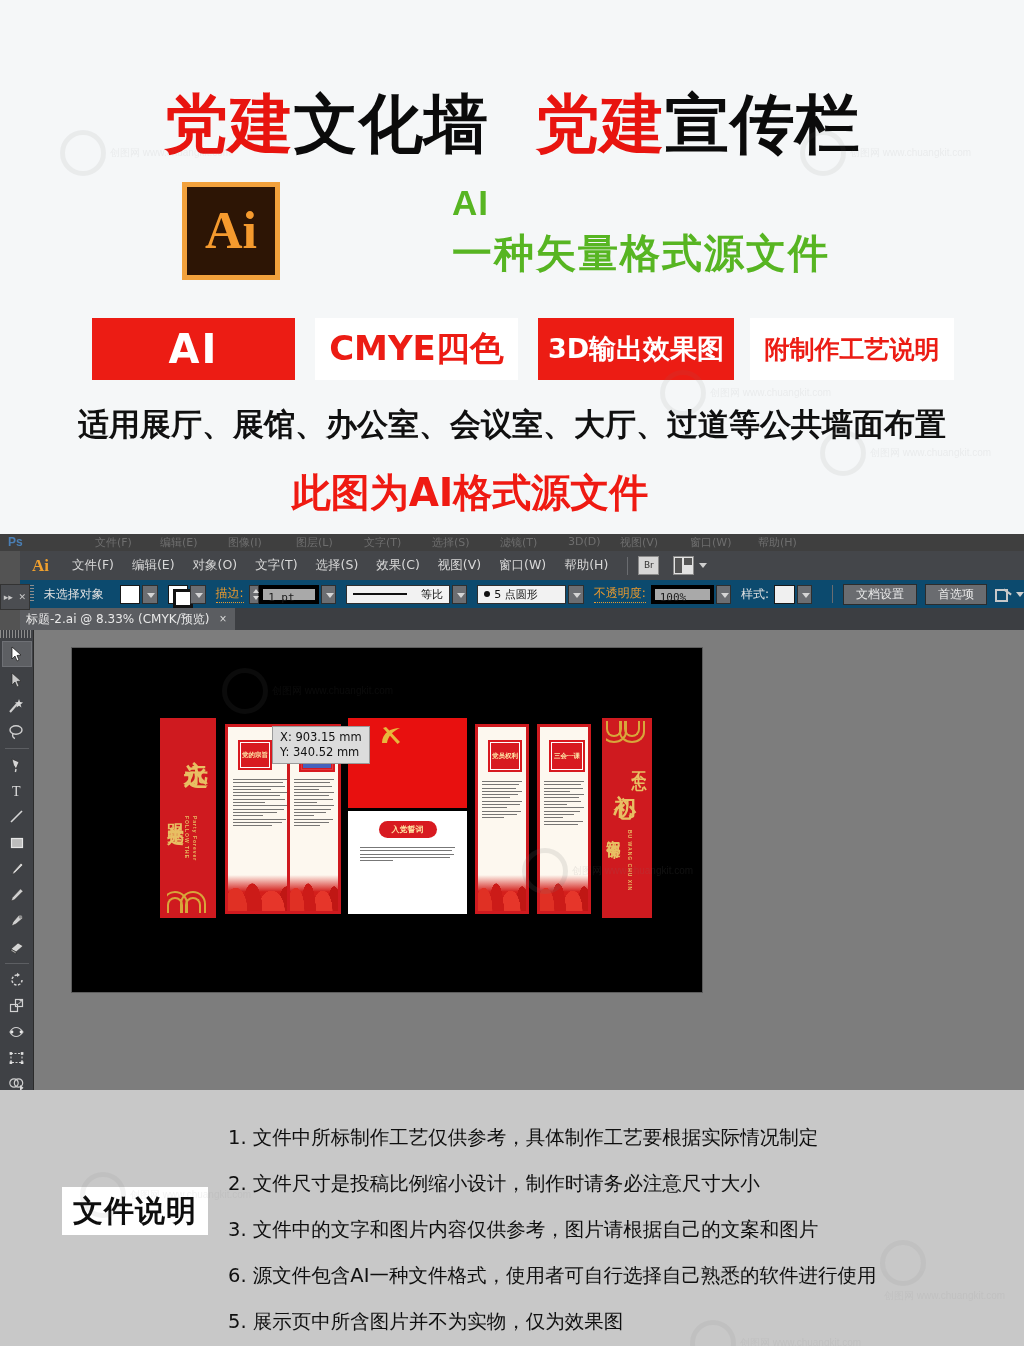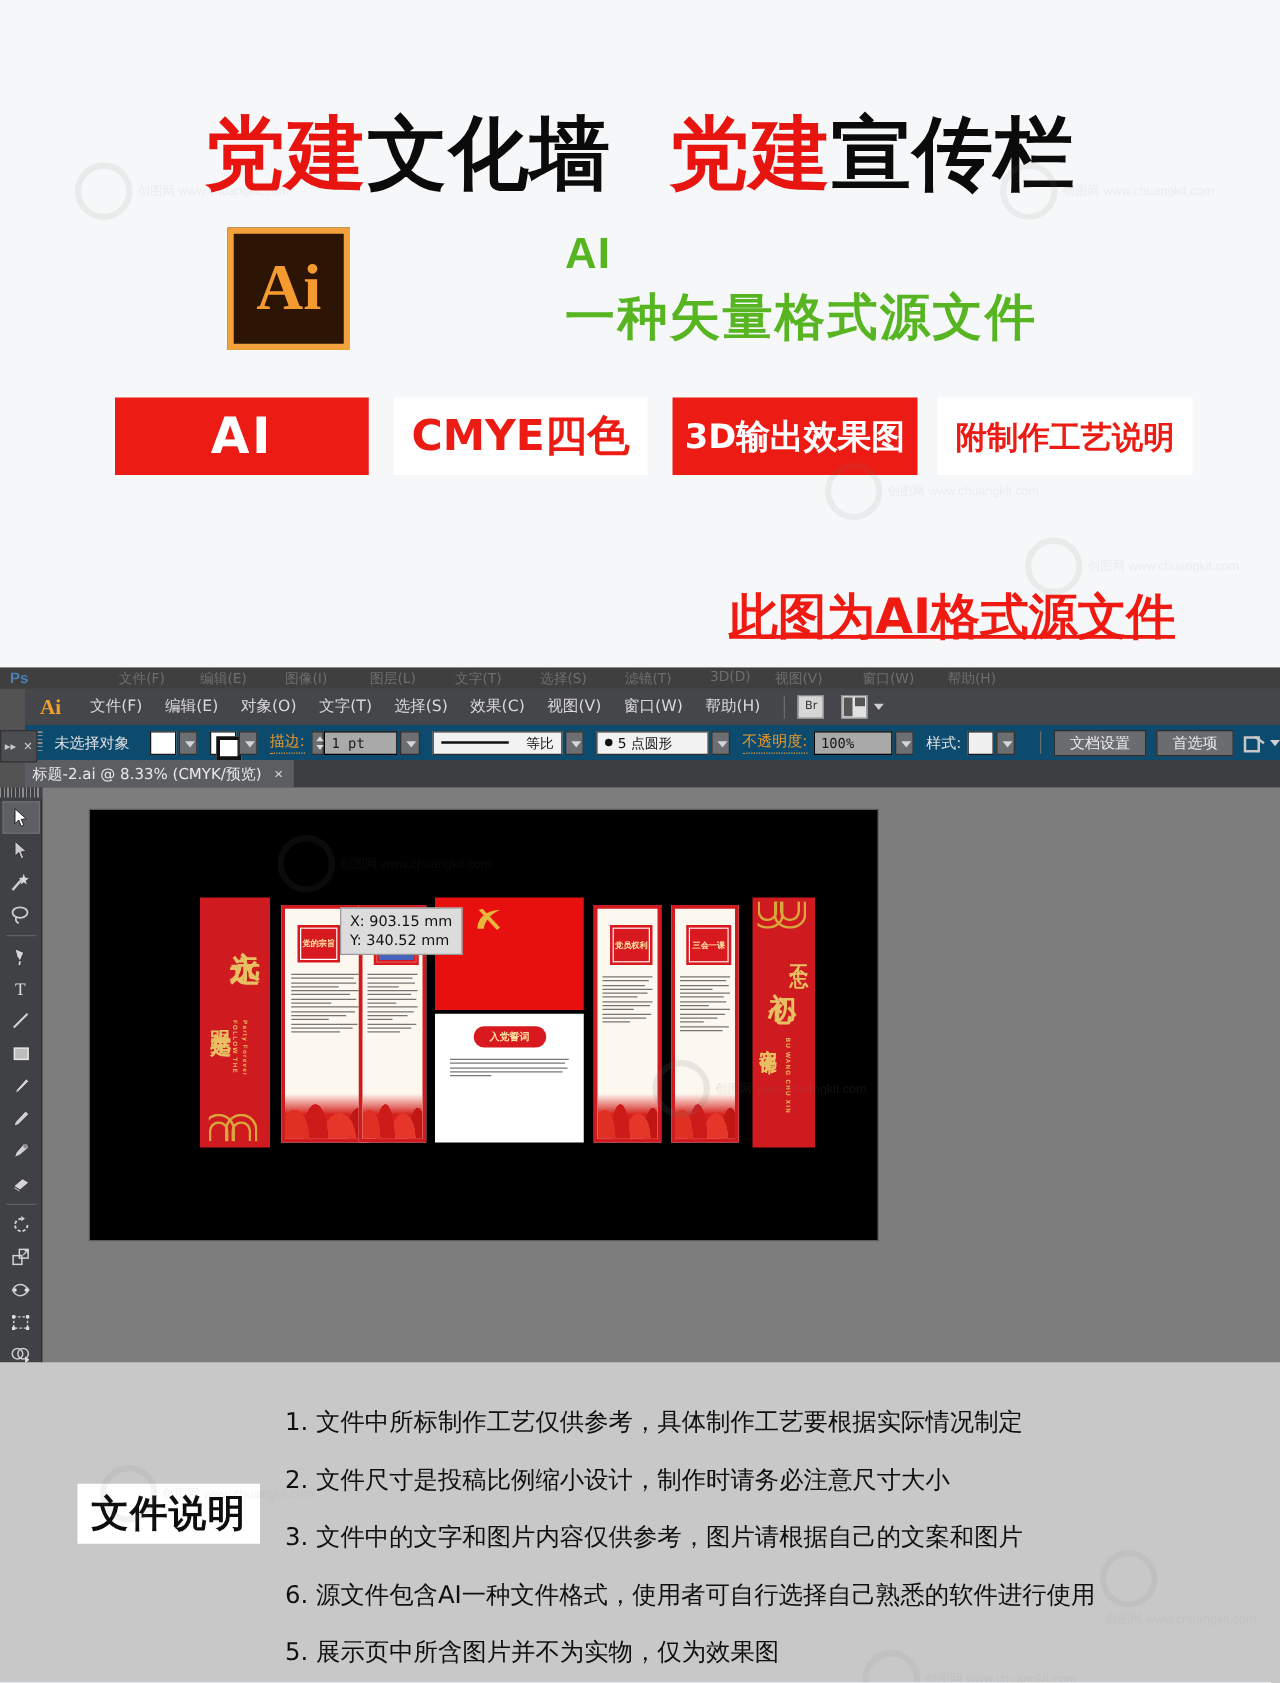--- a/index.html
+++ b/index.html
@@ -60,24 +60,23 @@
   .badge.b2 { left: 315px; width: 203px; background: #ffffff; color: #ec1c14; font-size: 34px; }
   .badge.b3 { left: 538px; width: 196px; background: #ec1c14; color: #ffffff; font-size: 27px; }
   .badge.b4 { left: 750px; width: 204px; background: #ffffff; color: #ec1c14; font-size: 25px; }
 
   .usage-line {
     position: absolute; left: 0; top: 404px; width: 1024px; text-align: center;
     font-size: 31px; color: #101010; font-weight: bold; white-space: nowrap;
     font-family: "DejaVu Sans", sans-serif; letter-spacing: 0px;
   }
   .source-line {
-    position: absolute; left: 0; top: 466px; width: 940px; text-align: right;
+    position: absolute; left: 0; top: 466px; width: 940px; text-align: center;
     font-size: 39px; color: #ef1a12; font-weight: bold; white-space: nowrap;
     font-family: "DejaVu Sans", sans-serif;
-    text-decoration: underline;
   }
 
   .wm { position: absolute; opacity: .09; pointer-events: none; user-select: none; }
   .wm .ring {
     width: 46px; height: 46px; border-radius: 50%;
     border: 5px solid #777; display: inline-block; vertical-align: middle;
   }
   .wm .txt { display: inline-block; vertical-align: middle; font-size: 10px; color: #777; margin-left: 4px; }
 
   
@@ -144,21 +143,21 @@
     margin-left: 2px; margin-right: 10px; position: relative;
   }
   .dd::after { content: ""; position: absolute; left: 4px; top: 7px; width: 0; height: 0;
      border-left: 4px solid transparent; border-right: 4px solid transparent; border-top: 5px solid #d5d5d5; }
   .spin { width: 11px; height: 19px; background: #6c6e72; border: 1px solid #2f2f2f; position: relative; }
   .spin::before { content:""; position:absolute; left:3px; top:3px; width:0;height:0;
     border-left:3px solid transparent;border-right:3px solid transparent;border-bottom:4px solid #d9d9d9;}
   .spin::after { content:""; position:absolute; left:3px; bottom:3px; width:0;height:0;
     border-left:3px solid transparent;border-right:3px solid transparent;border-top:4px solid #d9d9d9;}
   .field {
-    height: 19px; background: #a9a9a9; border: 1px solid #000000; color: #1a1a1a;
+    height: 19px; background: #a9a9a9; border: 4px solid #000000; color: #1a1a1a;
     font-size: 11px; line-height: 17px; padding: 0 5px; white-space: nowrap;
     font-family: "DejaVu Sans Mono", monospace;
   }
   .combo {
     height: 19px; background: #f2f2f2; border: 1px solid #2f2f2f; color: #111;
     font-size: 11px; line-height: 17px; padding: 0 6px; display: flex;
     align-items: center; gap: 4px; white-space: nowrap; font-family: "DejaVu Sans", sans-serif;
   }
   .combo .rule { width: 54px; height: 2px; background: #111; }
   .combo .dot { width: 6px; height: 6px; border-radius: 50%; background: #111; }
@@ -320,20 +319,21 @@
     <div class="ai-green-1">AI</div>
     <div class="ai-green-2">一种矢量格式源文件</div>
 
     <div class="badges">
       <div class="badge b1">AI</div>
       <div class="badge b2">CMYE四色</div>
       <div class="badge b3">3D输出效果图</div>
       <div class="badge b4">附制作工艺说明</div>
     </div>
 
+    <div class="usage-line">适用展厅、展馆、办公室、会议室、大厅、过道等公共墙面布置</div>
     <div class="source-line">此图为AI格式源文件</div>
 
     <div class="wm" style="left:60px; top:130px;">
       <span class="ring"></span><span class="txt">创图网  www.chuangkit.com</span>
     </div>
     <div class="wm" style="left:800px; top:130px;">
       <span class="ring"></span><span class="txt">创图网  www.chuangkit.com</span>
     </div>
     <div class="wm" style="left:820px; top:430px;">
       <span class="ring"></span><span class="txt">创图网  www.chuangkit.com</span>

